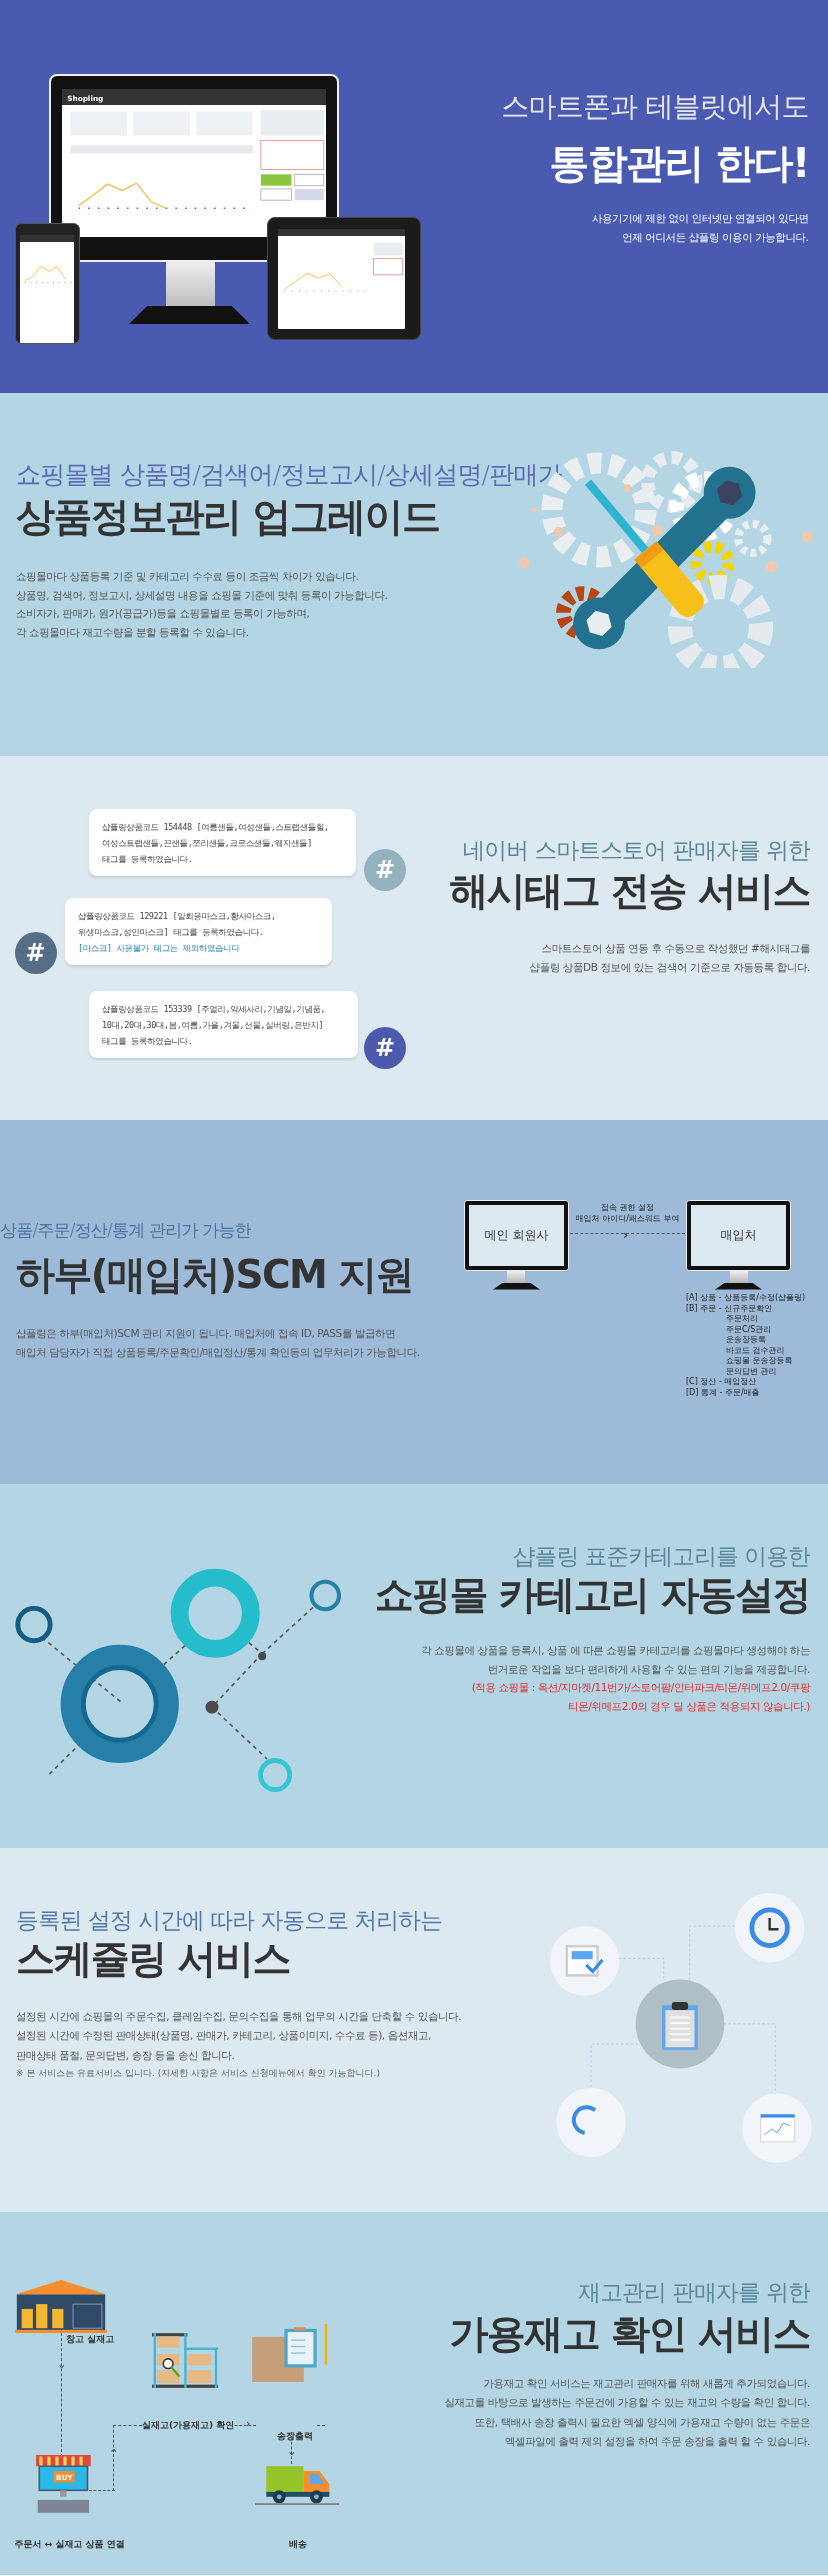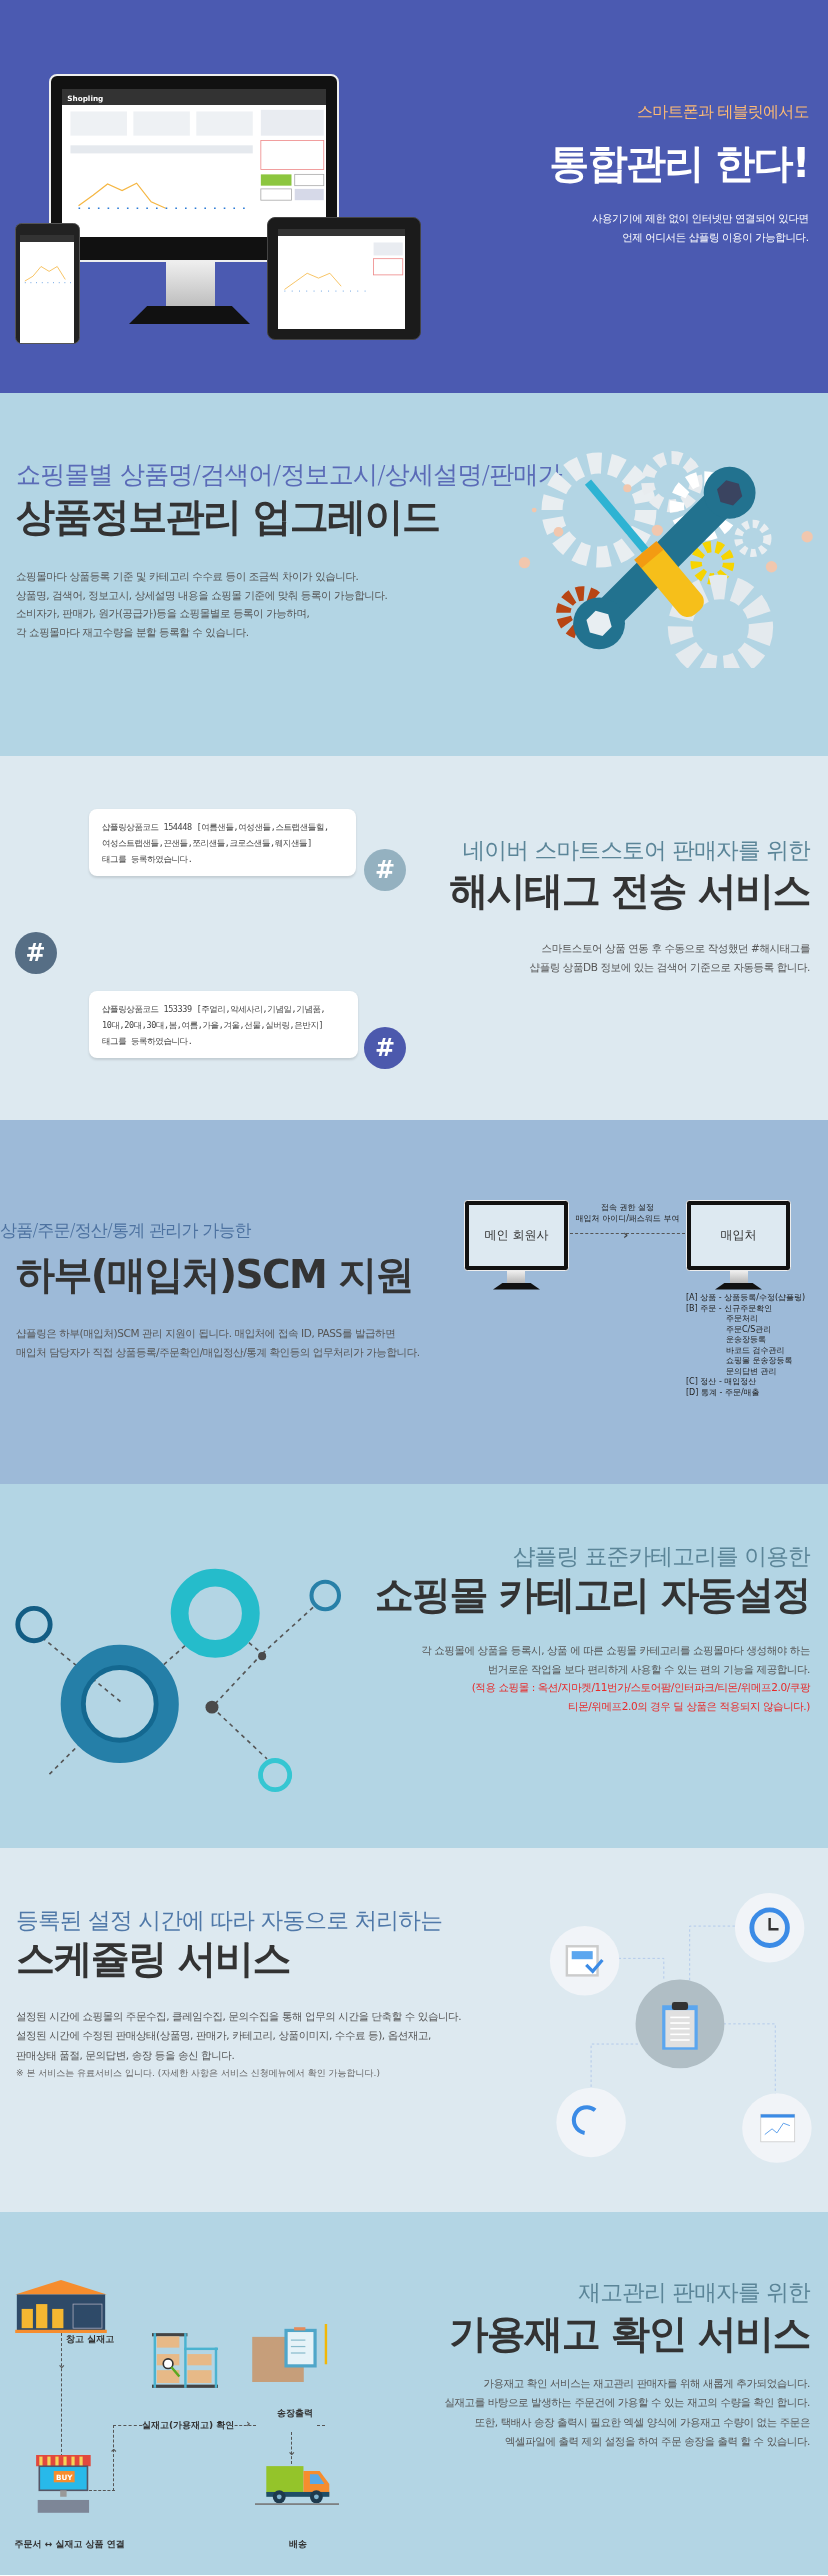--- a/index.html
+++ b/index.html
@@ -5,21 +5,21 @@
   * { box-sizing: border-box; margin: 0; padding: 0; }
   body { width: 828px; font-family: "DejaVu Sans", "Liberation Sans", sans-serif; background: #fff; }
   .sec { position: relative; width: 828px; overflow: hidden; }
   .sub { font-weight: 300; letter-spacing: -0.8px; }
   .ttl { font-weight: bold; letter-spacing: -1.6px; color: #333; }
   .desc { color: #555; font-size: 10.5px; line-height: 18.6px; letter-spacing: -0.4px; }
   .abs { position: absolute; }
 
   
   #s1 { height: 393px; background: #4b5ab1; }
-  #s1 .sub { position:absolute; right: 19.4px; top: 102px; font-size: 16px; color: #fdba74; }
+  #s1 .sub { position:absolute; right: 19.4px; top: 88px; font-size: 28px; color: #e5e5e5; }
   #s1 .ttl { position:absolute; right: 19.4px; top: 136px; font-size: 40px; color: #fff; }
   #s1 .desc { position:absolute; right: 19.4px; top: 209px; color: #fff; font-size: 10.5px; line-height: 19.4px; text-align: right; }
 
   
   .monitor { position:absolute; left: 49px; top: 74px; width: 290px; height: 188px; background:#111; border-radius: 8px; border: 2.4px solid #eee; padding-left: 32px; }
   .monitor .screen { position:absolute; left: 11.3px; top: 13px; right: 11.3px; bottom: 22.7px; background:#fff; }
   .monitor-neck { position:absolute; left: 166px; top: 262px; width: 49px; height: 47px; background: linear-gradient(#eee,#bbb); }
   .monitor-base { position:absolute; left: 129px; top: 306px; width: 121px; height: 18px; background:#111; clip-path: polygon(15% 0,85% 0,100% 100%,0 100%); }
   .screen .topbar { height: 16px; background:#333; }
   .screen .logo { color:#fff; font-size:7.3px; padding:3.2px 4.9px; font-weight:bold; }
@@ -170,20 +170,25 @@
 </section>
 
 <section id="s3" class="sec">
   <div class="bubble" style="left:89px;top:53px;width:267px;">
     <div>샵플링상품코드 154448 [여름샌들,여성샌들,스트랩샌들힐,</div>
     <div>여성스트랩샌들,끈샌들,쪼리샌들,크로스샌들,웨지샌들]</div>
     <div>태그를 등록하였습니다.</div>
   </div>
   <div class="hash" style="left:364px;top:93px;background:#94b1c0">#</div>
 
+  <div class="bubble" style="left:65px;top:142px;width:267px;">
+    <div>샵플링상품코드 129221 [일회용마스크,황사마스크,</div>
+    <div>위생마스크,성인마스크] 태그를 등록하였습니다.</div>
+    <div class="blue">[마스크] 사용불가 태그는 제외하였습니다</div>
+  </div>
   <div class="hash" style="left:14.6px;top:176px;background:#566e85">#</div>
 
   <div class="bubble" style="left:89px;top:235px;width:269px;">
     <div>샵플링상품코드 153339 [주얼리,악세사리,기념일,기념품,</div>
     <div>10대,20대,30대,봄,여름,가을,겨울,선물,실버링,은반지]</div>
     <div>태그를 등록하였습니다.</div>
   </div>
   <div class="hash" style="left:364px;top:271px;background:#4c59ad">#</div>
 
   <div class="sub">네이버 스마트스토어 판매자를 위한</div>
@@ -378,21 +383,21 @@
     <rect x="40" y="6" width="40" height="48" fill="#4fa6c9"></rect>
     <rect x="44" y="10" width="32" height="40" fill="#e6f3f8"></rect>
     <rect x="52" y="4" width="14" height="4" fill="#e48a5a"></rect>
     <g stroke="#8bc" stroke-width="1.5">
         <line x1="48" y1="20" x2="66" y2="20"></line>
         <line x1="48" y1="28" x2="66" y2="28"></line>
         <line x1="48" y1="36" x2="66" y2="36"></line>
       </g>
     <rect x="90" y="0" width="3" height="50" fill="#f2b705"></rect>
   </svg>
-  <div class="flow-label" style="left:277px;top:195px;">송장출력</div>
+  <div class="flow-label" style="left:277px;top:218px;">송장출력</div>
   <div class="hdash" style="left:317px;top:213px;width:8px;"></div>
   <div class="vdash" style="left:291px;top:220px;height:32px;"></div>
   <div class="abs" style="left:287px;top:233px;font-size:11.3px;color:#555;font-weight:bold">⌄</div>
 
   <svg class="abs" style="left:255px;top:254px" width="84" height="39" viewBox="0 0 104 48">
     <rect x="14" y="0" width="46" height="34" fill="#94c42a"></rect>
     <path d="M60 6 L80 6 L92 22 L92 36 L60 36 Z" fill="#f68d2e"></path>
     <path d="M68 10 L78 10 L86 22 L68 22 Z" fill="#5aa9e6"></path>
     <rect x="14" y="32" width="78" height="6" fill="#1f4d66"></rect>
     <circle cx="30" cy="38" r="8" fill="#1e3a4d"></circle>

